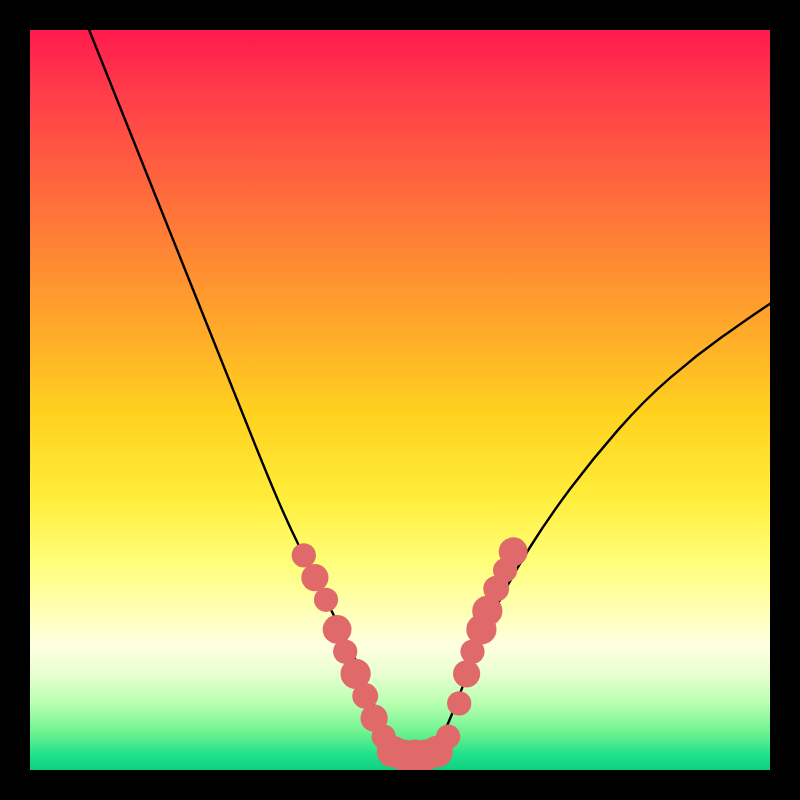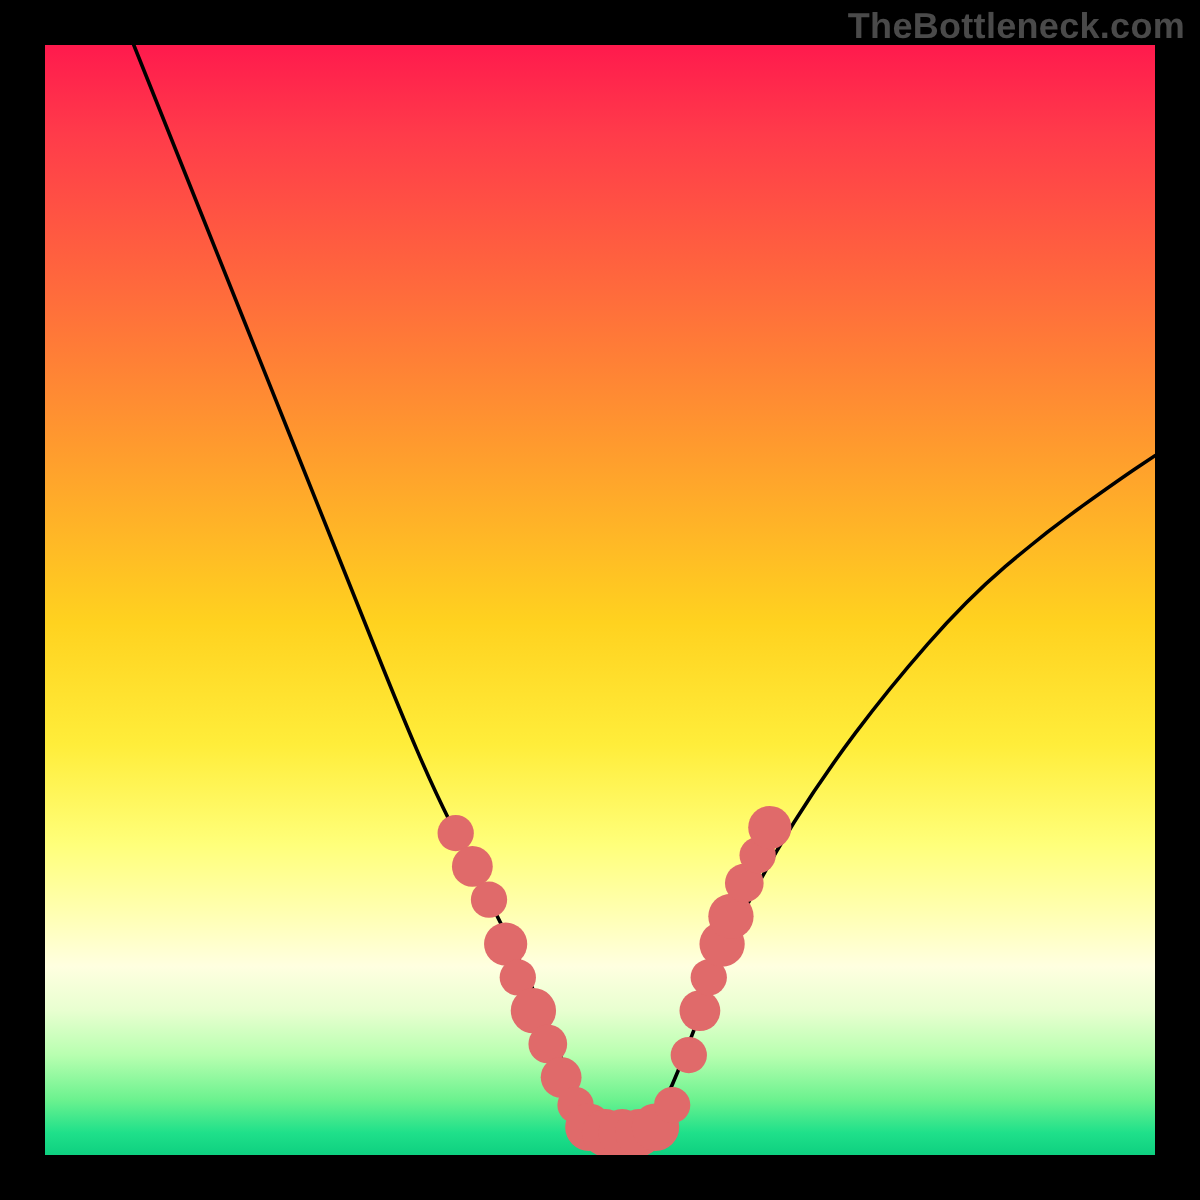--- a/index.html
+++ b/index.html
@@ -86,14 +86,13 @@
           <circle cx="436.6" cy="643.8" r="13.6" fill="#e06a6a"></circle>
           <circle cx="442.5" cy="621.6" r="12.1" fill="#e06a6a"></circle>
           <circle cx="451.4" cy="599.4" r="15.1" fill="#e06a6a"></circle>
           <circle cx="457.3" cy="580.9" r="15.1" fill="#e06a6a"></circle>
           <circle cx="466.2" cy="558.7" r="12.9" fill="#e06a6a"></circle>
           <circle cx="475.1" cy="540.2" r="12.1" fill="#e06a6a"></circle>
           <circle cx="483.2" cy="521.7" r="14.4" fill="#e06a6a"></circle>
         </g>
     </svg>
   </div>
-  <div class="watermark">TheBottleneck.com</div>
 </div>
 
 </body></html>

